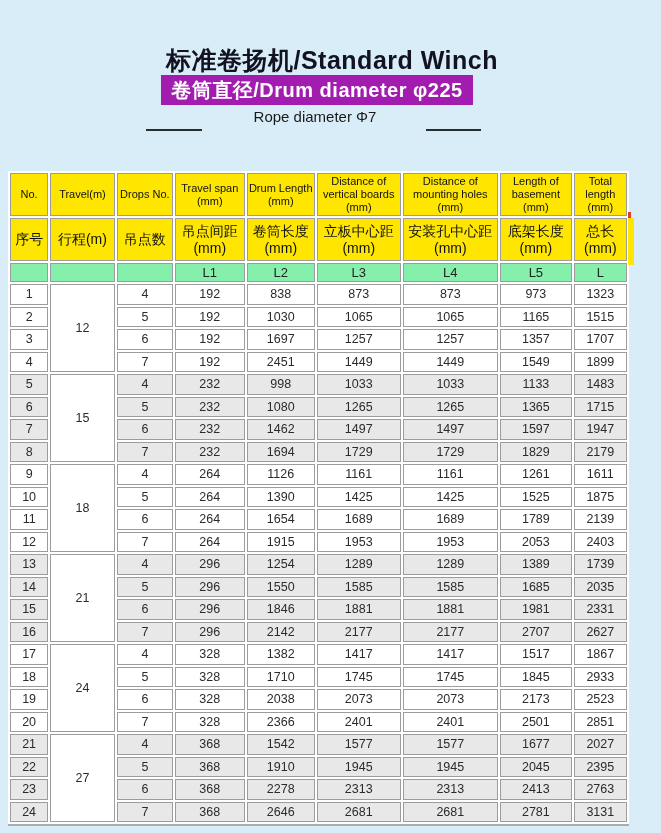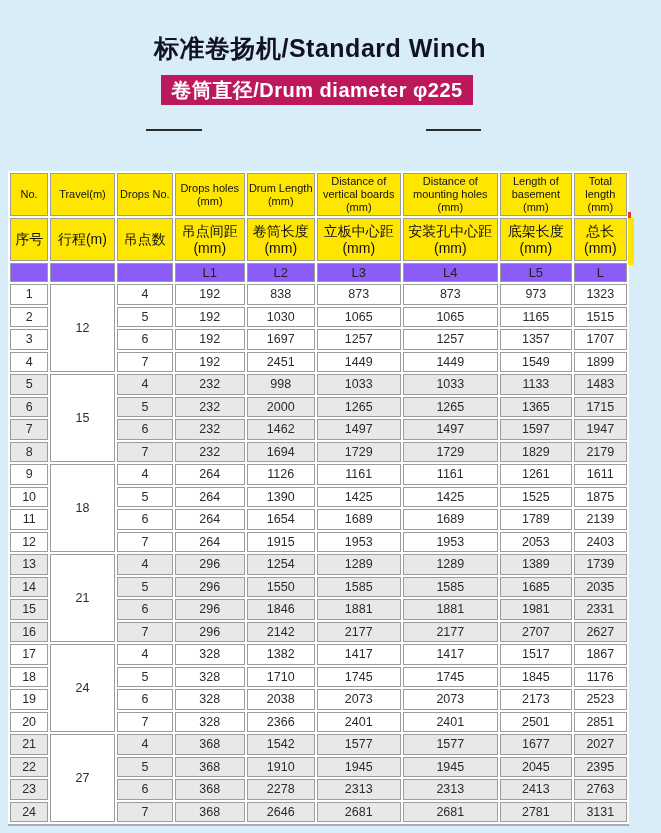--- a/index.html
+++ b/index.html
@@ -3,27 +3,27 @@
 <meta charset="utf-8">
 <style>
   html,body{margin:0;padding:0;}
   .page{
     position:relative;width:661px;height:833px;overflow:hidden;
     background:#d9edf8;
     font-family:"Liberation Sans","DejaVu Sans",sans-serif;
     color:#1a1a1a;
   }
   .page-title{
-    position:absolute;top:32px;left:0;width:640px;margin:0;
+    position:absolute;top:32px;left:0;width:640px;margin:12px;
     text-align:center;font-size:25px;font-weight:bold;color:#121220;
     letter-spacing:.5px;
   }
   .banner-row{position:absolute;top:75px;left:0;width:634px;text-align:center;}
   .banner{
-    display:inline-block;background:#be185d;color:#ffffff;
+    display:inline-block;background:#a21caf;color:#ffffff;
     font-size:20px;font-weight:bold;line-height:30px;height:30px;
     padding:0 10px;letter-spacing:.5px;
   }
   .captions{position:absolute;top:108px;left:0;width:630px;text-align:center;line-height:18px;}
   .caption-cn{font-size:14px;}
   .caption-en{font-size:15px;}
   .rule{position:absolute;height:2px;background:#2b2b2b;top:129px;}
   .rule-left{left:146px;width:56px;}
   .rule-right{left:426px;width:55px;}
 
@@ -38,39 +38,40 @@
     padding:0;overflow:hidden;white-space:pre-line;
   }
   tr.header-en th{
     background:#ffe600;font-size:11px;font-weight:normal;
     height:41px;line-height:13px;color:#111;
   }
   tr.header-cn th{
     background:#ffe600;font-size:14px;font-weight:normal;
     height:41px;line-height:17px;color:#111;
   }
-  tr.symbol-row td{background:#8b5cf6;font-size:13px;height:17px;line-height:17px;color:#222;}
+  tr.symbol-row td{background:#86efac;font-size:13px;height:17px;line-height:17px;color:#222;}
   tbody td{background:#ffffff;font-size:12.5px;height:18.5px;line-height:18.5px;color:#2b2b2b;}
   tbody tr.band td{background:#e8e8e8;}
   tbody td.cell-travel{background:#ffffff !important;font-size:12.5px;}
   .bleed-tab{position:absolute;left:620px;top:47px;width:6px;height:47px;background:#ffe600;}
   .bleed-red{position:absolute;left:620px;top:41px;width:3px;height:6px;background:#e03c31;}
 </style>
 </head>
 <body>
 
 <div class="page">
 
   <h1 class="page-title">标准卷扬机/Standard Winch</h1>
 
   <div class="banner-row">
     <span class="banner">卷筒直径/Drum diameter φ225</span>
   </div>
 
   <div class="captions">
+    <div class="caption-en">Rope diameter Φ7</div>
   </div>
   <div class="rule rule-left"></div>
   <div class="rule rule-right"></div>
 
   <div class="table-wrap">
     <table>
       <colgroup>
         <col style="width:38px">
           <col style="width:64px">
           <col style="width:56px">
@@ -79,21 +80,21 @@
           <col style="width:83px">
         <col style="width:95px">
           <col style="width:71px">
           <col style="width:53px">
       </colgroup>
       <thead id="spec-thead">
           <tr class="header-en">
             <th>No.</th>
             <th>Travel(m)</th>
             <th>Drops No.</th>
-            <th>Drops holes
+            <th>Travel span
 (mm)</th>
             <th>Drum Length
 (mm)</th>
             <th>Distance of
 vertical boards
 (mm)</th>
             <th>Distance of
 mounting holes
 (mm)</th>
             <th>Length of
@@ -182,21 +183,21 @@
             <td>998</td>
             <td>1033</td>
             <td>1033</td>
             <td>1133</td>
             <td>1483</td>
           </tr>
           <tr class="band">
             <td>6</td>
             <td>5</td>
             <td>232</td>
-            <td>2000</td>
+            <td>1080</td>
             <td>1265</td>
             <td>1265</td>
             <td>1365</td>
             <td>1715</td>
           </tr>
           <tr class="band">
             <td>7</td>
             <td>6</td>
             <td>232</td>
             <td>1462</td>
@@ -309,21 +310,21 @@
             <td>1867</td>
           </tr>
           <tr>
             <td>18</td>
             <td>5</td>
             <td>328</td>
             <td>1710</td>
             <td>1745</td>
             <td>1745</td>
             <td>1845</td>
-            <td>1176</td>
+            <td>2933</td>
           </tr>
           <tr>
             <td>19</td>
             <td>6</td>
             <td>328</td>
             <td>2038</td>
             <td>2073</td>
             <td>2073</td>
             <td>2173</td>
             <td>2523</td>

